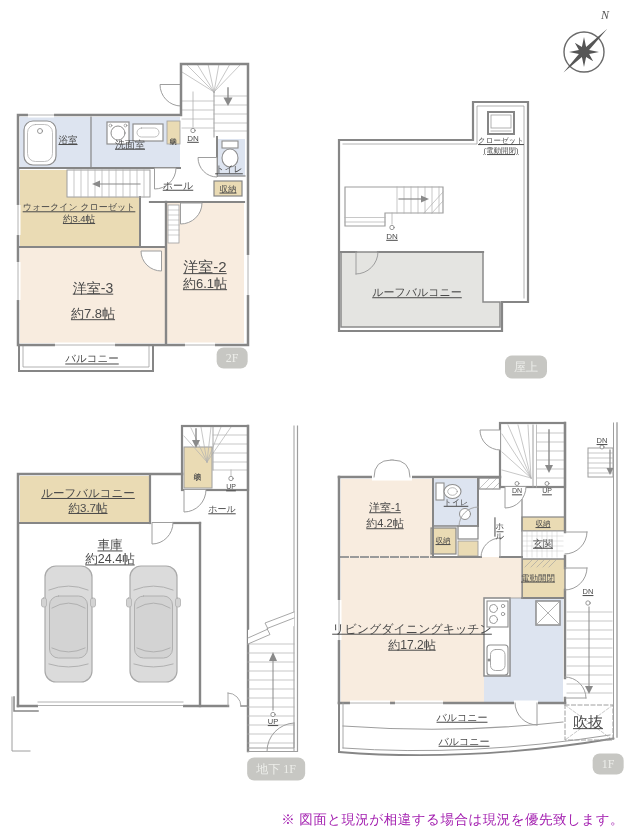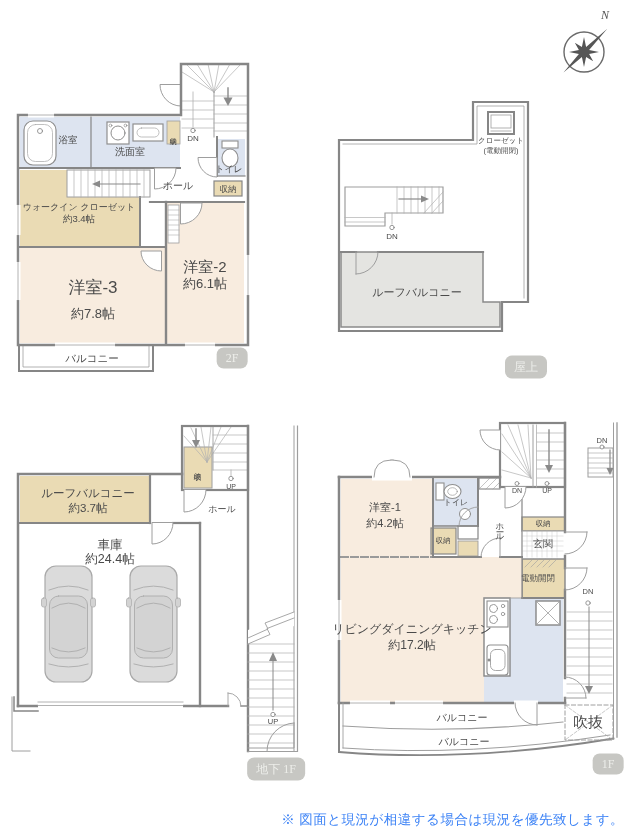--- a/index.html
+++ b/index.html
@@ -1,26 +1,26 @@
 <!DOCTYPE html>
 <html><head>
 <meta charset="utf-8">
 <style>
   html,body{margin:0;padding:0;background:#fff;}
   #sheet{position:relative;width:634px;height:834px;background:#ffffff;overflow:hidden;
          font-family:"Liberation Sans","DejaVu Sans",sans-serif;}
   #linework{position:absolute;left:0;top:0;}
   .lbl{position:absolute;transform:translate(-50%,-50%);white-space:nowrap;color:#4a4a4a;
-       line-height:1.05;text-align:left;}
+       line-height:1.05;text-align:left;text-decoration:underline;}
   .v{writing-mode:vertical-rl;}
   .badge{position:absolute;transform:translate(-50%,-50%);background:#c7c7c3;color:#edeeea;
          font-family:"Liberation Serif","DejaVu Serif",serif;font-size:12px;
          padding:3px 9px;border-radius:7px;white-space:nowrap;}
   .note{position:absolute;top:811px;right:10px;font-family:"Liberation Serif","DejaVu Serif",serif;
-        font-size:13.5px;color:#3b82f6;letter-spacing:0.5px;}
+        font-size:13.5px;color:#a21caf;letter-spacing:0.5px;}
   .north{position:absolute;left:601px;top:8px;font-family:"Liberation Serif","DejaVu Serif",serif;
          font-style:italic;font-size:12px;color:#555;}
 </style>
 </head>
 <body>
 
 <div id="sheet">
 
 <svg id="linework" width="634" height="834" viewBox="0 0 634 834">
 
@@ -290,29 +290,29 @@
 
   <g fill="none">
     <circle cx="584" cy="52" r="20" stroke="#6a6a6a" stroke-width="1.4"></circle>
     <polygon fill="#565656" points="
       607.3,28.7 589.1,49.9 599,52 589.1,54.1 593.2,61.2 586.1,57.1 584,67 581.9,57.1
       563.5,72.5 578.9,54.1 569,52 578.9,49.9 574.8,42.8 581.9,46.9 584,37 586.1,46.9"></polygon>
   </g>
 </svg>
 
   <div class="lbl" style="left:68px;top:140px;font-size:9.5px">浴室</div>
-  <div class="lbl" style="left:130px;top:152px;font-size:10px">洗面室</div>
+  <div class="lbl" style="left:130px;top:145px;font-size:10px">洗面室</div>
   <div class="lbl v" style="left:173px;top:132px;font-size:7px">収納</div>
   <div class="lbl" style="left:193px;top:139px;font-size:8px">DN</div>
   <div class="lbl" style="left:229px;top:170px;font-size:9px">トイレ</div>
   <div class="lbl" style="left:228px;top:189px;font-size:8.5px">収納</div>
   <div class="lbl" style="left:178px;top:186px;font-size:10px">ホール</div>
   <div class="lbl" style="left:79px;top:208px;font-size:9px">ウォークイン クローゼット</div>
   <div class="lbl" style="left:79px;top:219px;font-size:9.5px">約3.4帖</div>
-  <div class="lbl" style="left:93px;top:288px;font-size:17px">洋室-3</div>
+  <div class="lbl" style="left:93px;top:288px;font-size:14px">洋室-3</div>
   <div class="lbl" style="left:93px;top:314px;font-size:13px">約7.8帖</div>
   <div class="lbl" style="left:205px;top:267px;font-size:15px">洋室-2</div>
   <div class="lbl" style="left:205px;top:284px;font-size:13px">約6.1帖</div>
   <div class="lbl" style="left:92px;top:359px;font-size:10.5px">バルコニー</div>
   <div class="badge" style="left:232px;top:358px">2F</div>
 
   <div class="lbl" style="left:501px;top:141px;font-size:7.5px">クローゼット</div>
   <div class="lbl" style="left:501px;top:151px;font-size:7.5px">(電動開閉)</div>
   <div class="lbl" style="left:392px;top:237px;font-size:8px">DN</div>
   <div class="lbl" style="left:417px;top:293px;font-size:11px">ルーフバルコニー</div>

